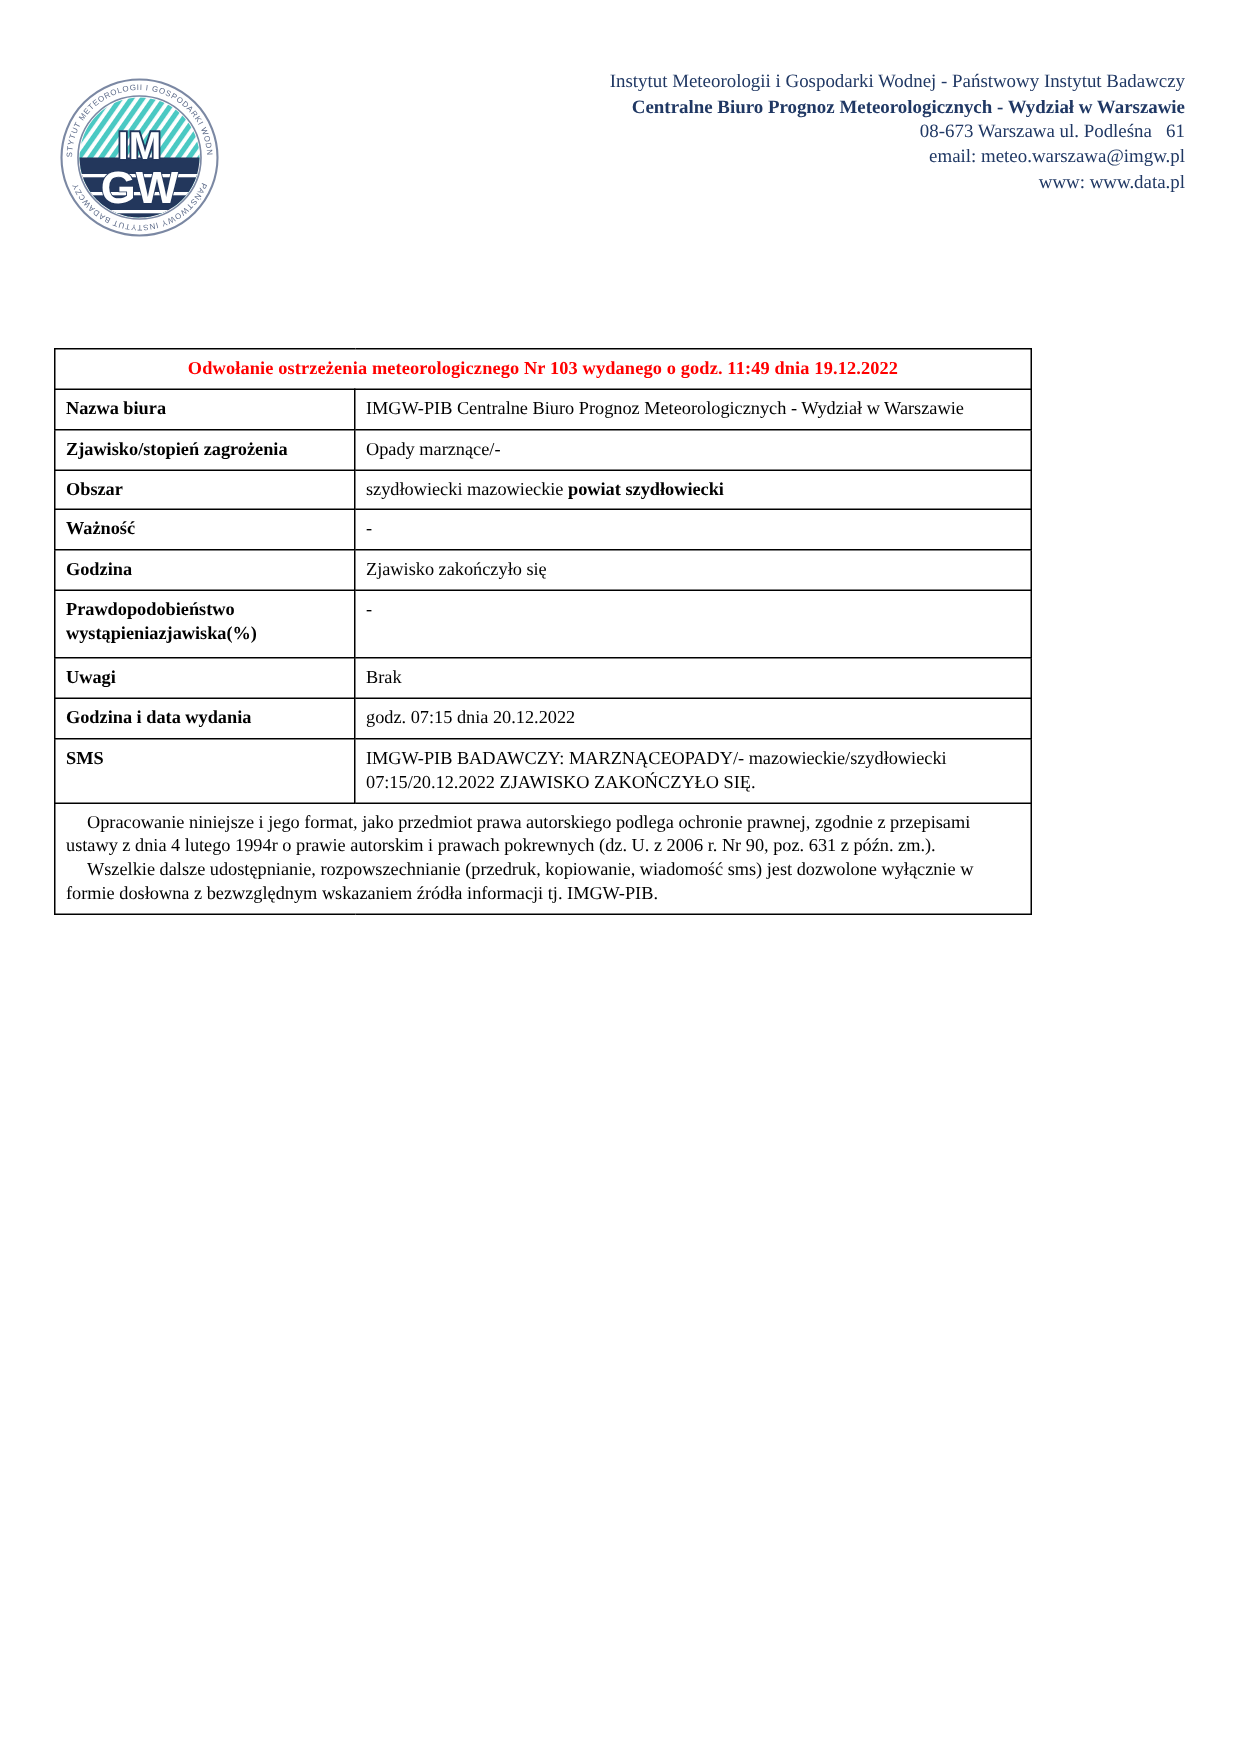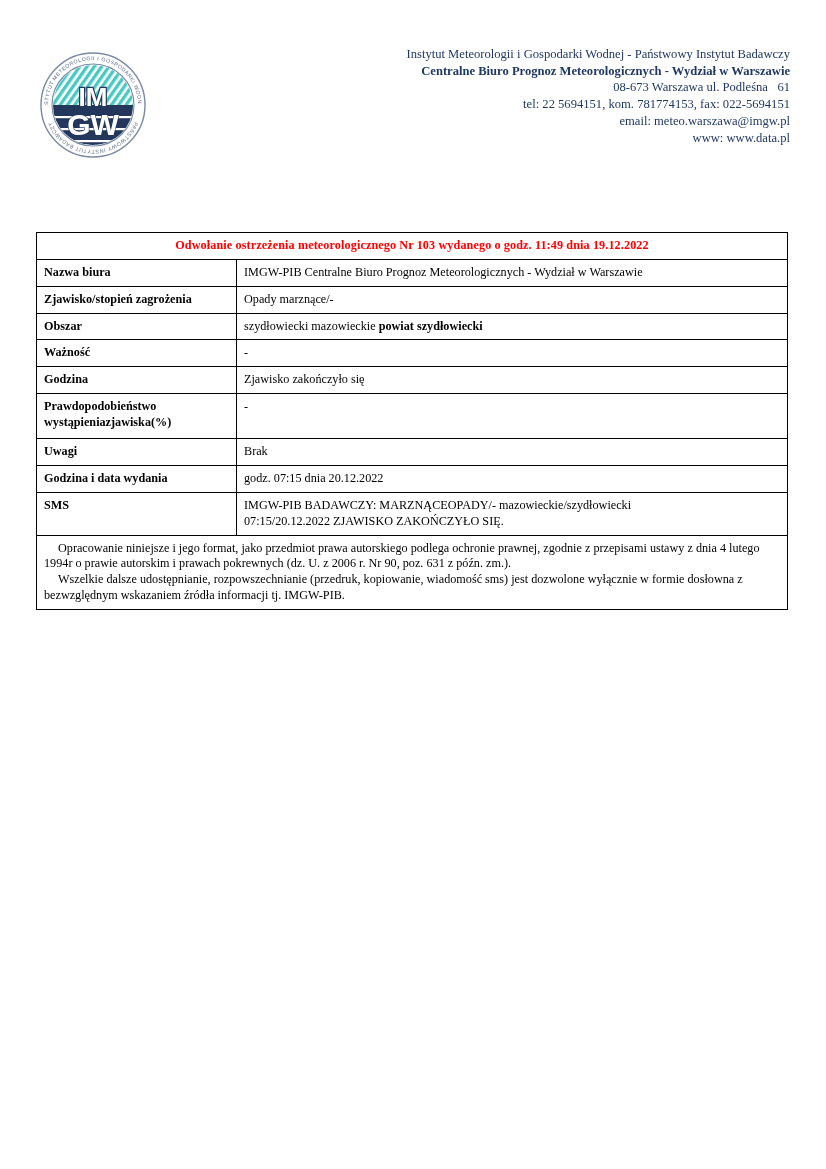--- a/index.html
+++ b/index.html
@@ -45,21 +45,21 @@
     line-height: 1.33;
   }
   .hdr-line { font-size: 12.6px; white-space: pre; }
   .hdr-line.bold { font-weight: bold; font-size: 12.6px; }
 
   
   .warning-table {
     position: absolute;
     left: 36px;
     top: 232px;
-    width: 752px;
+    width: 652px;
     border-collapse: collapse;
     table-layout: fixed;
     background: #ffffff;
   }
   .warning-table td {
     border: 1px solid #000000;
     padding: 5px 7px;
     vertical-align: top;
     font-size: 12.2px;
     line-height: 1.3;
@@ -139,21 +139,20 @@
       <text font-family="Liberation Sans, sans-serif" font-size="5.3" fill="#5e6c8a" letter-spacing="0.5">
         <textPath href="#ringBot" startOffset="50%" text-anchor="middle">PAŃSTWOWY INSTYTUT BADAWCZY</textPath>
       </text>
     </svg>
   </div>
 
   <div class="header-text">
     <div class="hdr-line">Instytut Meteorologii i Gospodarki Wodnej - Państwowy Instytut Badawczy</div>
     <div class="hdr-line bold">Centralne Biuro Prognoz Meteorologicznych - Wydział w Warszawie</div>
     <div class="hdr-line">08-673 Warszawa ul. Podleśna   61</div>
-    <div class="hdr-line">tel: 22 5694151, kom. 781774153, fax: 022-5694151</div>
     <div class="hdr-line">email: meteo.warszawa@imgw.pl</div>
     <div class="hdr-line">www: www.data.pl</div>
   </div>
 
 </div>
 
 <table class="warning-table">
   <colgroup>
     <col class="col-label">
     <col>

